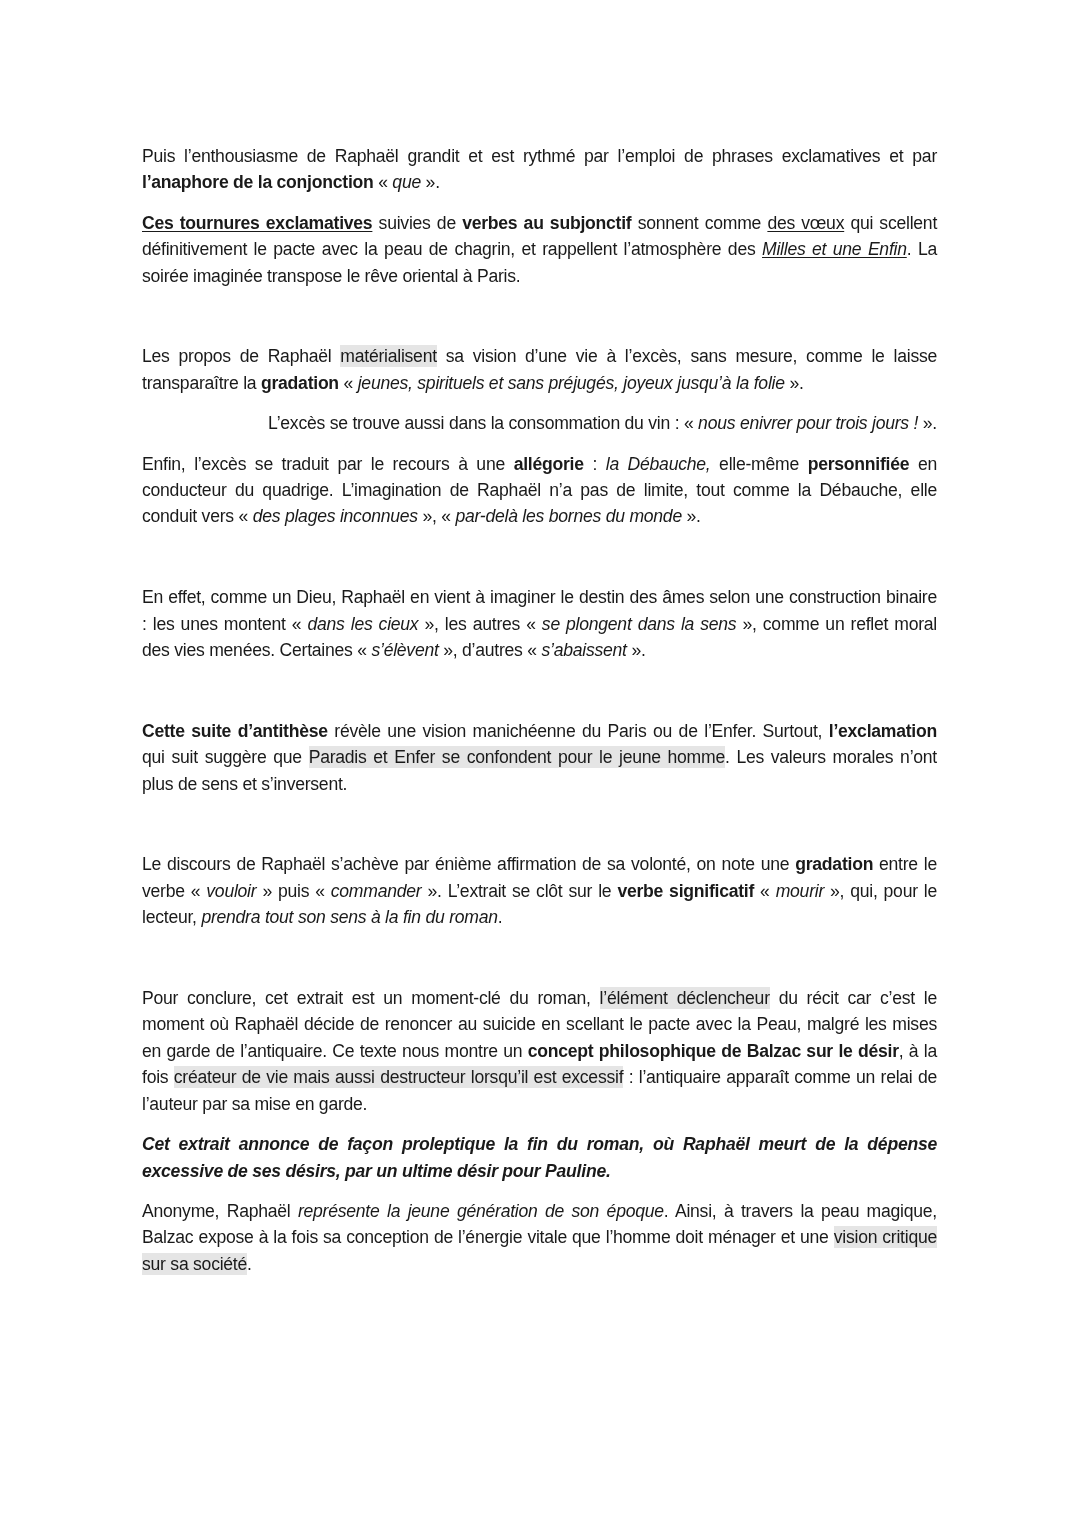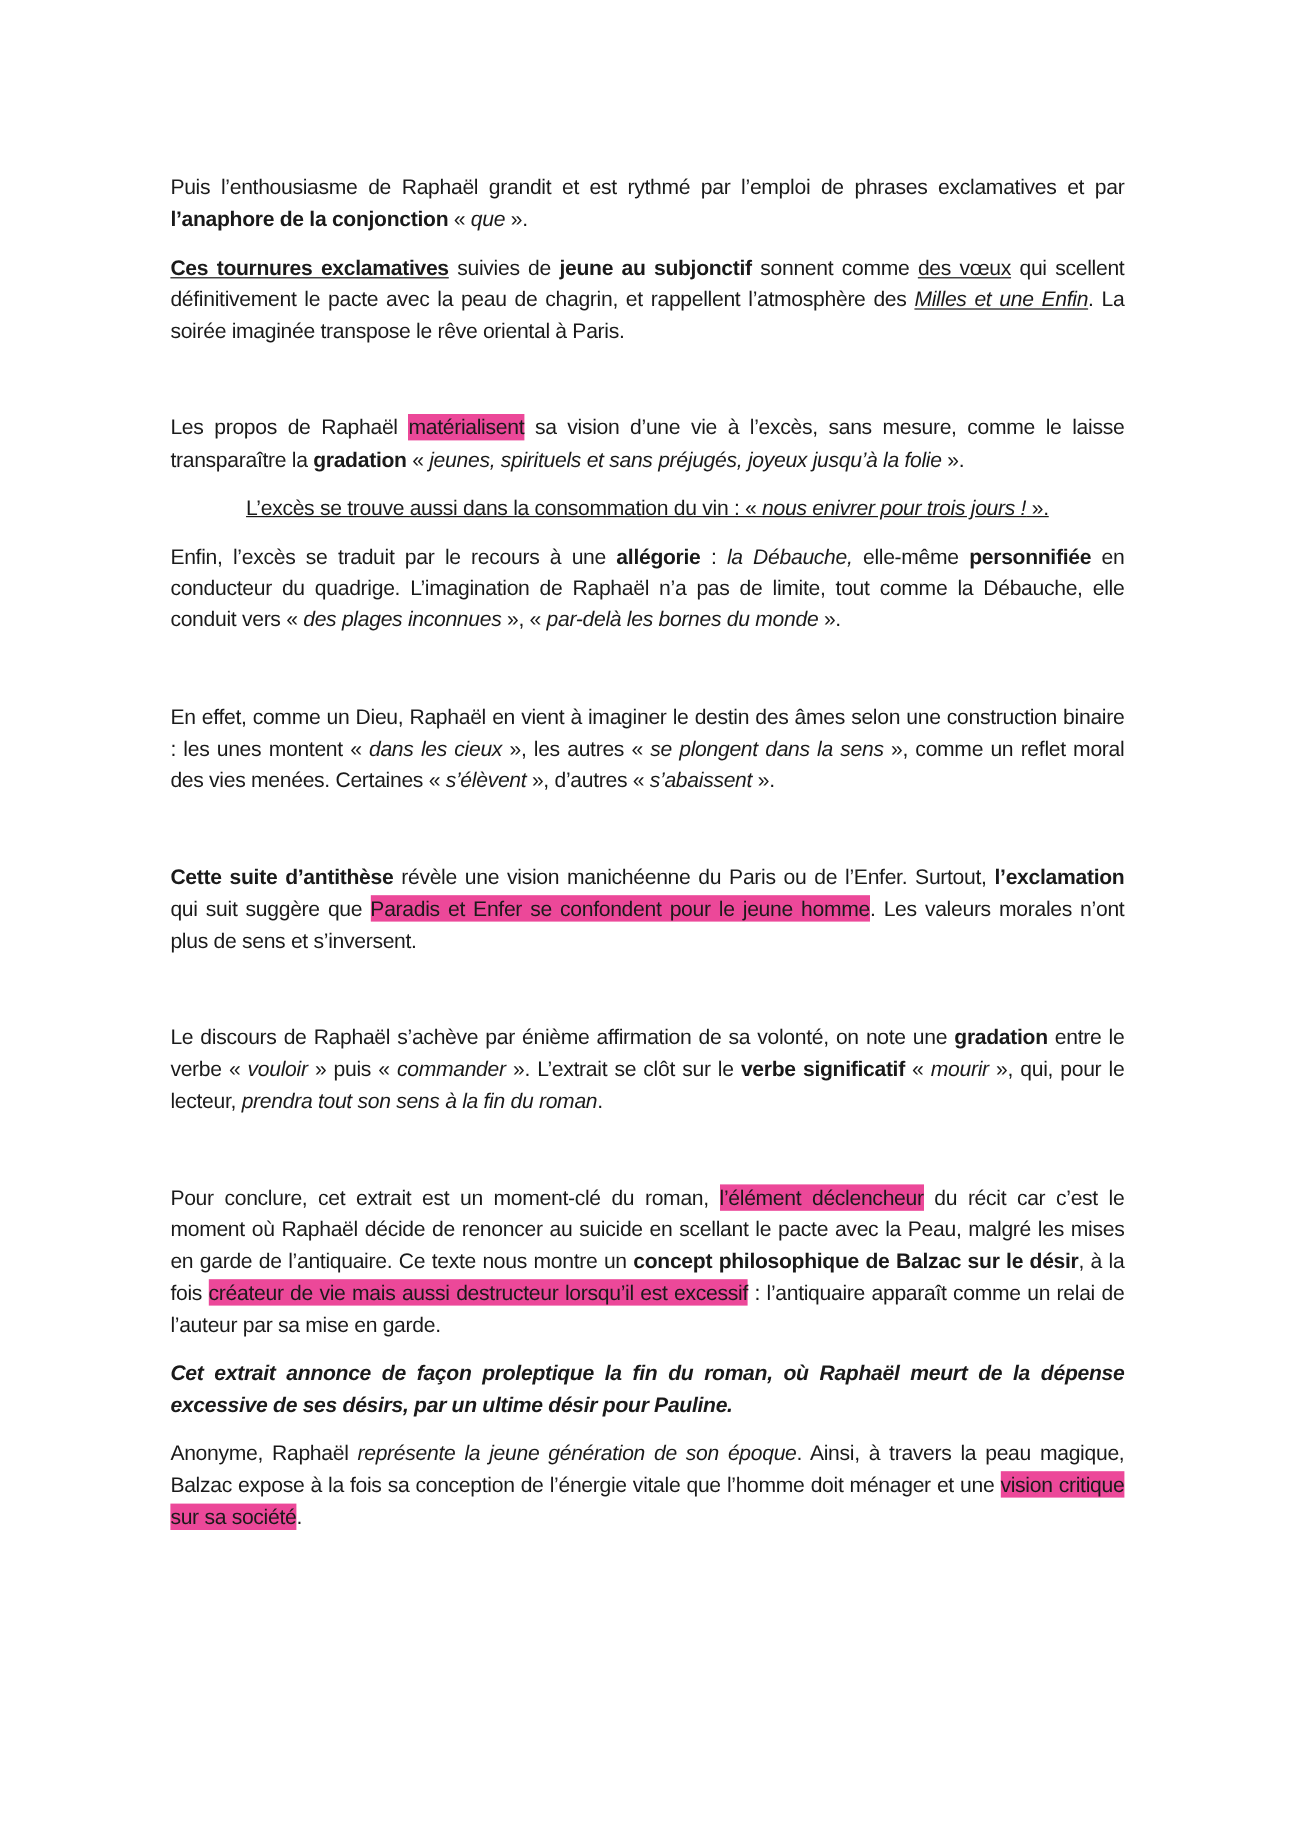--- a/index.html
+++ b/index.html
@@ -24,38 +24,38 @@
       color: #1a1a1a;
       letter-spacing: -0.25px;
     }
     .para {
       margin: 14px;
       text-align: justify;
     }
     .gap {
       height: 26.4px;
     }
-    .left { text-align: center; text-decoration: underline; }
+    .left { text-align: right; }
     b { font-weight: bold; }
     i { font-style: italic; }
     u { text-decoration: underline; text-underline-offset: 2px; }
     .hl {
-      background: #ec4899;
+      background: #e5e5e5;
       padding: 1px 0;
     }
     .bi { font-weight: bold; font-style: italic; }
   </style>
 </head>
 <body>
 
 <div class="page">
 
   <p class="para"><span>Puis l’enthousiasme de Raphaël grandit et est rythmé par l’emploi de phrases exclamatives et par </span><b>l’anaphore de la conjonction</b><span> « </span><i>que</i><span> ».</span></p>
 
-  <p class="para"><b><u>Ces tournures exclamatives</u></b><span> suivies de </span><b>jeune au subjonctif</b><span> sonnent comme </span><u>des vœux</u><span> qui scellent définitivement le pacte avec la peau de chagrin, et rappellent l’atmosphère des </span><i><u>Milles et une Enfin</u></i><span>. La soirée imaginée transpose le rêve oriental à Paris.</span></p>
+  <p class="para"><b><u>Ces tournures exclamatives</u></b><span> suivies de </span><b>verbes au subjonctif</b><span> sonnent comme </span><u>des vœux</u><span> qui scellent définitivement le pacte avec la peau de chagrin, et rappellent l’atmosphère des </span><i><u>Milles et une Enfin</u></i><span>. La soirée imaginée transpose le rêve oriental à Paris.</span></p>
 
   <div class="gap"></div>
 
   <p class="para"><span>Les propos de Raphaël </span><span class="hl">matérialisent</span><span> sa vision d’une vie à l’excès, sans mesure, comme le laisse transparaître la </span><b>gradation</b><span> « </span><i>jeunes, spirituels et sans préjugés, joyeux jusqu’à la folie</i><span> ».</span></p>
 
   <p class="para left"><span>L’excès se trouve aussi dans la consommation du vin : « </span><i>nous enivrer pour trois jours !</i><span> ».</span></p>
 
   <p class="para"><span>Enfin, l’excès se traduit par le recours à une </span><b>allégorie</b><span> : </span><i>la Débauche,</i><span> elle-même </span><b>personnifiée</b><span> en conducteur du quadrige. L’imagination de Raphaël n’a pas de limite, tout comme la Débauche, elle conduit vers « </span><i>des plages inconnues</i><span> », « </span><i>par-delà les bornes du monde</i><span> ».</span></p>
 
 

